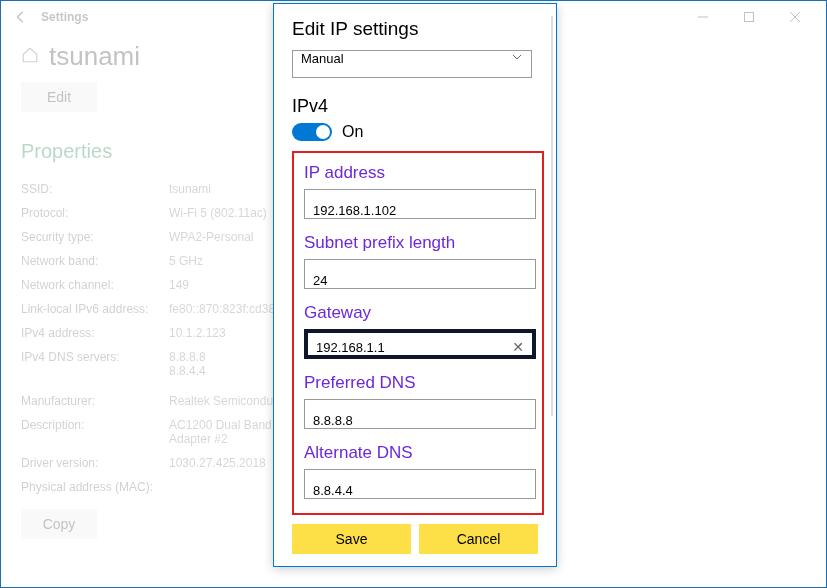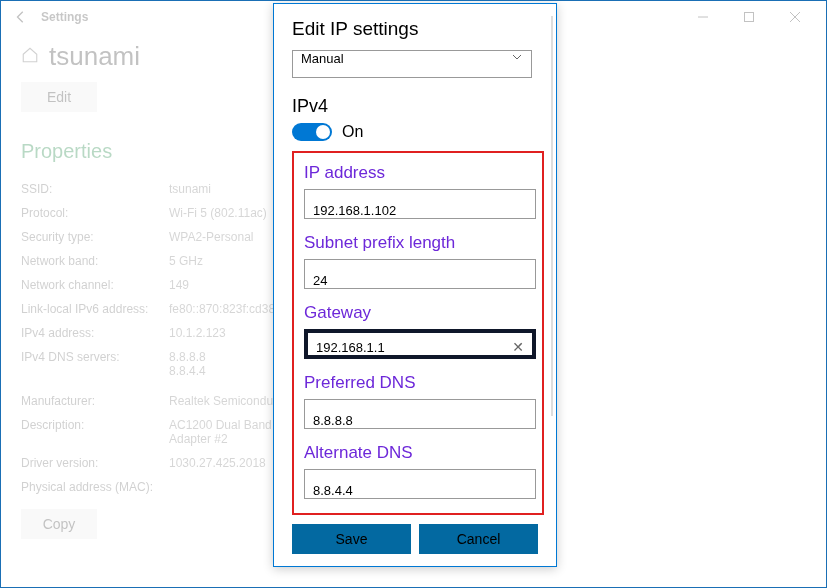--- a/index.html
+++ b/index.html
@@ -31,21 +31,21 @@
 .switch { width:40px; height:18px; background:#0078d4; border-radius:9px; position:relative;}
 .switch::after { content:""; position:absolute; right:2px; top:2px; width:14px; height:14px; background:#fff; border-radius:50%;}
 .redbox { border:2px solid #e02020; padding:10px 10px 14px 10px; width:252px;}
 .field { margin-bottom:14px; }
 .field:last-child { margin-bottom:0;}
 .flabel { font-size:17px; color:#6d28d9; margin-bottom:6px; display:block;}
 .finput { width:232px; height:30px; border:1px solid #999; padding:0 8px; font-size:13px; display:flex; align-items:flex-end; justify-content:space-between;}
 .finput.focused { border:4px solid #0f172a; height:30px;}
 .clearx { color:#666; font-size:14px; cursor:pointer;}
 .btnrow { display:flex; gap:8px; padding:6px 18px 12px 18px;}
-.dlgbtn { flex:1; height:30px; background:#0369a1; border:none; font-size:14px; color:#000;}
+.dlgbtn { flex:1; height:30px; background:#fde047; border:none; font-size:14px; color:#000;}
 .scrolltrack { position:absolute; right:3px; top:12px; width:2px; height:400px; background:#ddd;}
 </style>
 </head>
 <body>
 
 <div class="titlebar">
   <div class="back">
     <svg width="14" height="14" viewBox="0 0 16 16">
         <path d="M10 2 L4 8 L10 14" stroke="#333" stroke-width="1.5" fill="none"></path>
       </svg>

